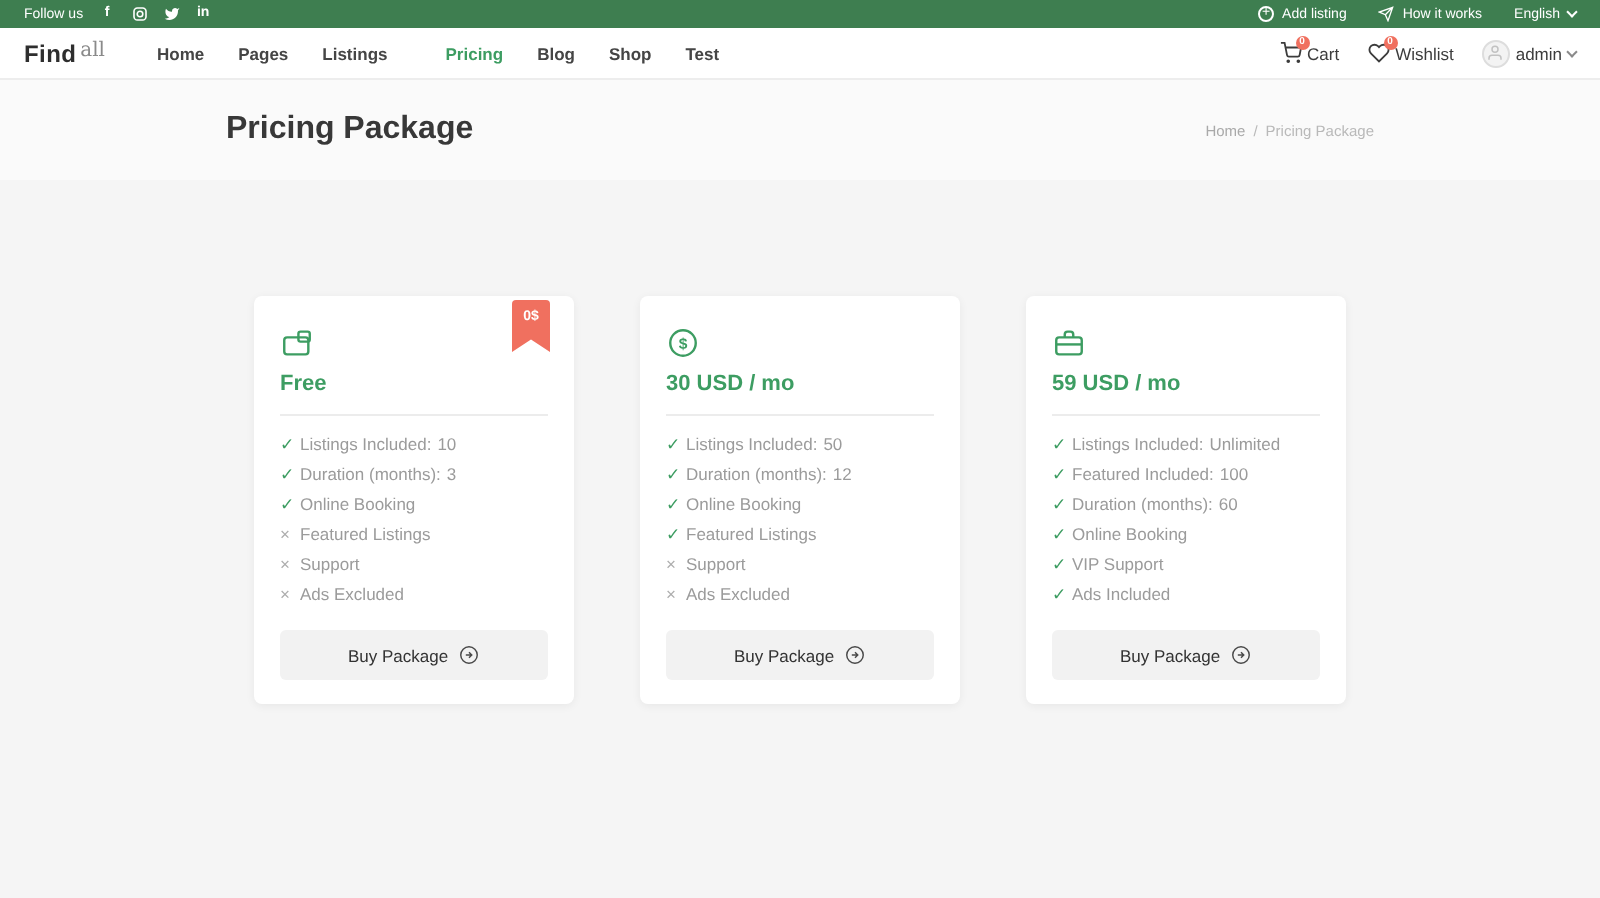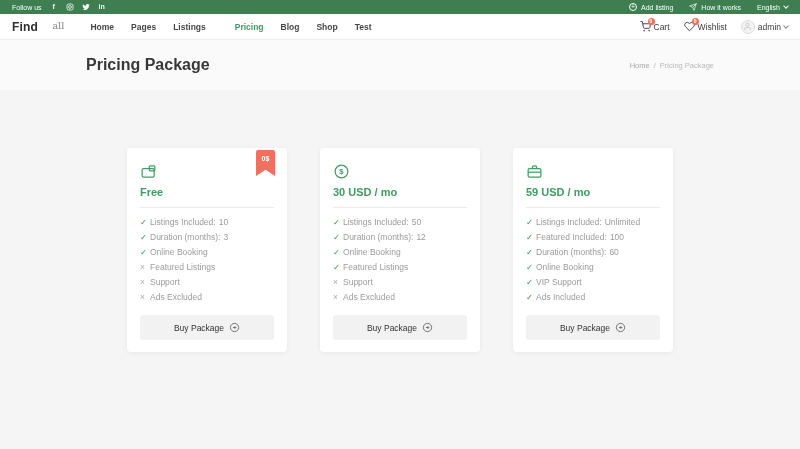--- a/index.html
+++ b/index.html
@@ -30,21 +30,21 @@
     transform:rotate(45deg); margin-top:-2px; display:inline-block;
   }
 
   
   .navbar {
     height:26px; background:#fff; border-bottom:1px solid #ededed;
     display:flex; align-items:center; padding:0 12px;
   }
   .logo { display:flex; align-items:flex-start; cursor:pointer; margin-right:26px; }
   .logo-primary { font-size:12px; font-weight:800; color:#2e2e2e; letter-spacing:.2px; }
-  .logo-accent { font-family:"DejaVu Serif", serif; font-size:10px; color:#8a8a8a; margin-left:14px; }
+  .logo-accent { font-family:"DejaVu Serif", serif; font-size:10px; color:#8a8a8a; margin-left:2px; }
   .nav-items { display:flex; align-items:center; gap:17px; }
   .nav-item { font-size:8.5px; font-weight:700; color:#454545; cursor:pointer; }
   .nav-item.active { color:#3d9d62;margin-left:12px; }
   .nav-right { margin-left:auto; display:flex; align-items:center; gap:14px; font-size:8.5px; color:#3c3c3c; }
   .icon-wrap { position:relative; display:inline-flex; }
   .count-badge {
     position:absolute; top:-3px; right:-4px; width:7px; height:7px;
     background:#f0705f; border-radius:50%; color:#fff; font-size:5px;
     line-height:7px; text-align:center; font-weight:700;
   }
@@ -52,21 +52,21 @@
     width:14px; height:14px; border-radius:50%; background:#f3f3f3;
     border:1px solid #ddd; display:flex; align-items:center; justify-content:center; overflow:hidden;
   }
   .nav-right .top-item { gap:3px; }
   .nav-right .chev { color:#8a8a8a; }
 
   
   .page-header {
     height:50px; background:#fafafa;
     display:flex; align-items:center; justify-content:space-between;
-    padding:0 86px;
+    padding:0 113px;
   }
   .page-title { font-size:16px; font-weight:700; color:#383838; }
   .breadcrumb { font-size:7.5px; color:#b9b9b9; display:flex; gap:4px; align-items:center; }
   .breadcrumb .crumb-link { cursor:pointer; color:#a9a9a9; }
 
   
   .cards-row { display:flex; gap:33px; padding:58px 0 0 127px; }
   .card {
     width:160px; background:#fff; border-radius:4px; padding:12px 13px 12px;
     box-shadow:0 1px 5px rgba(0,0,0,.06); position:relative;

